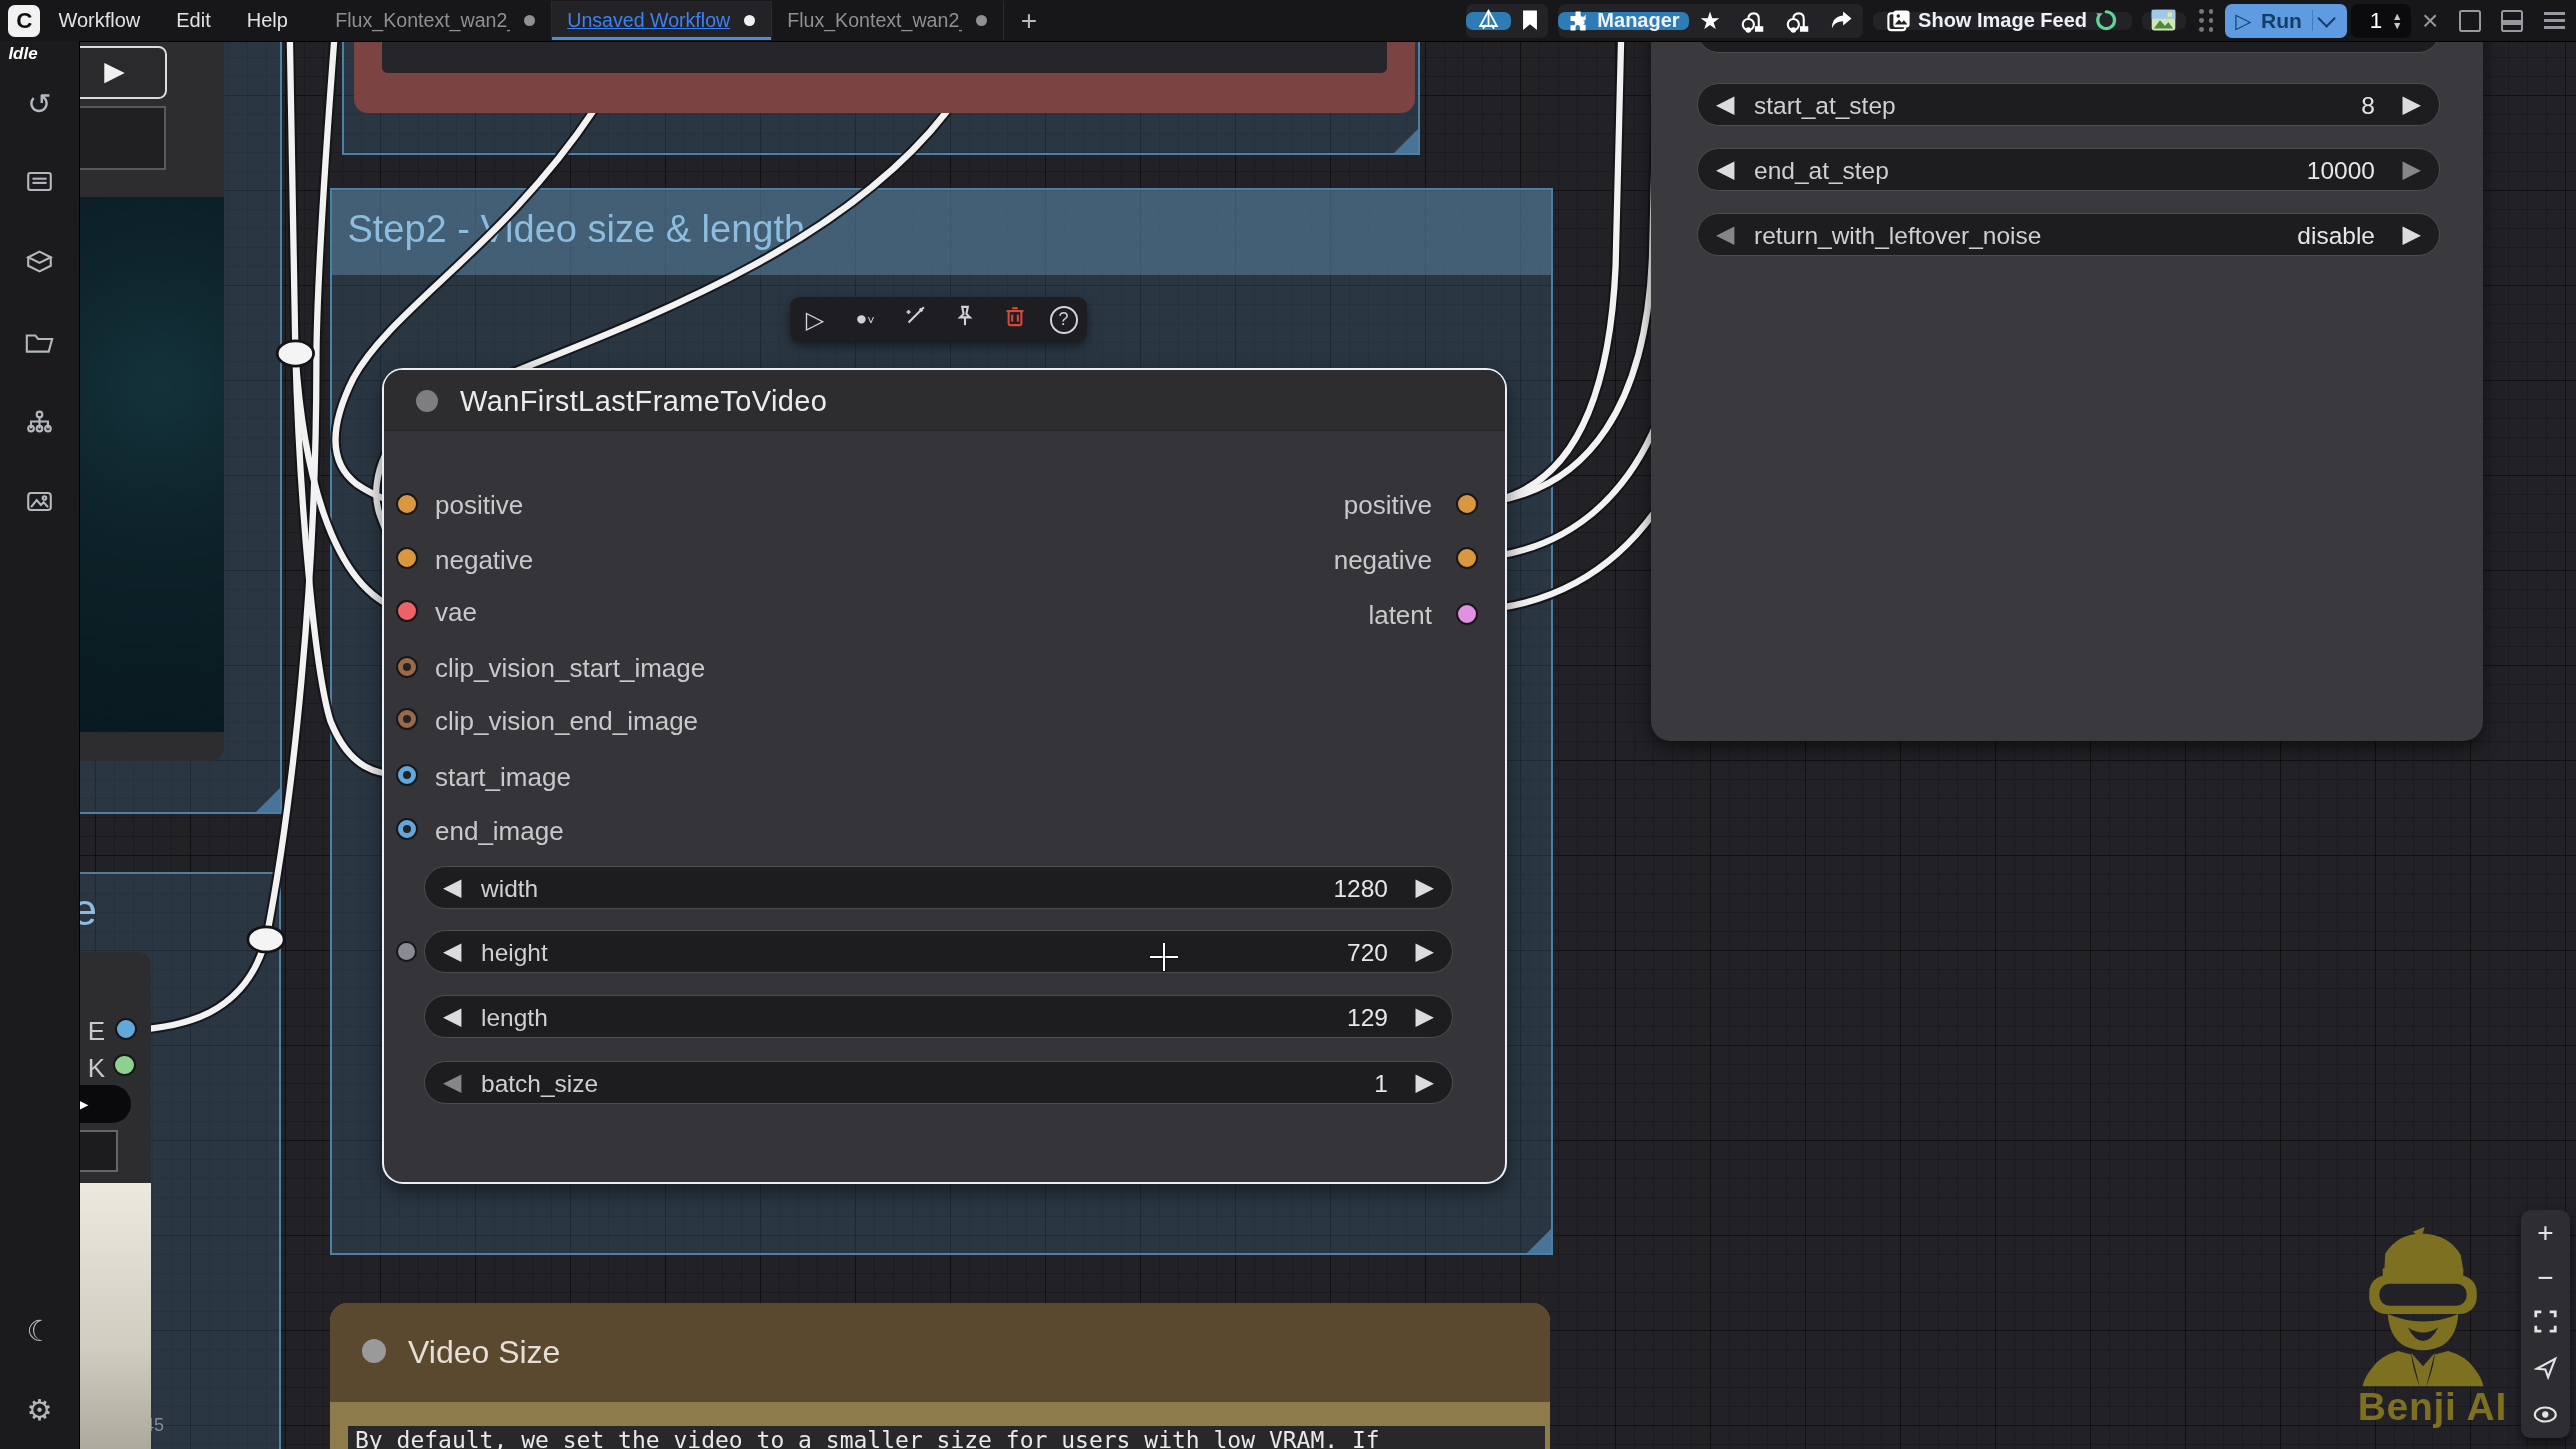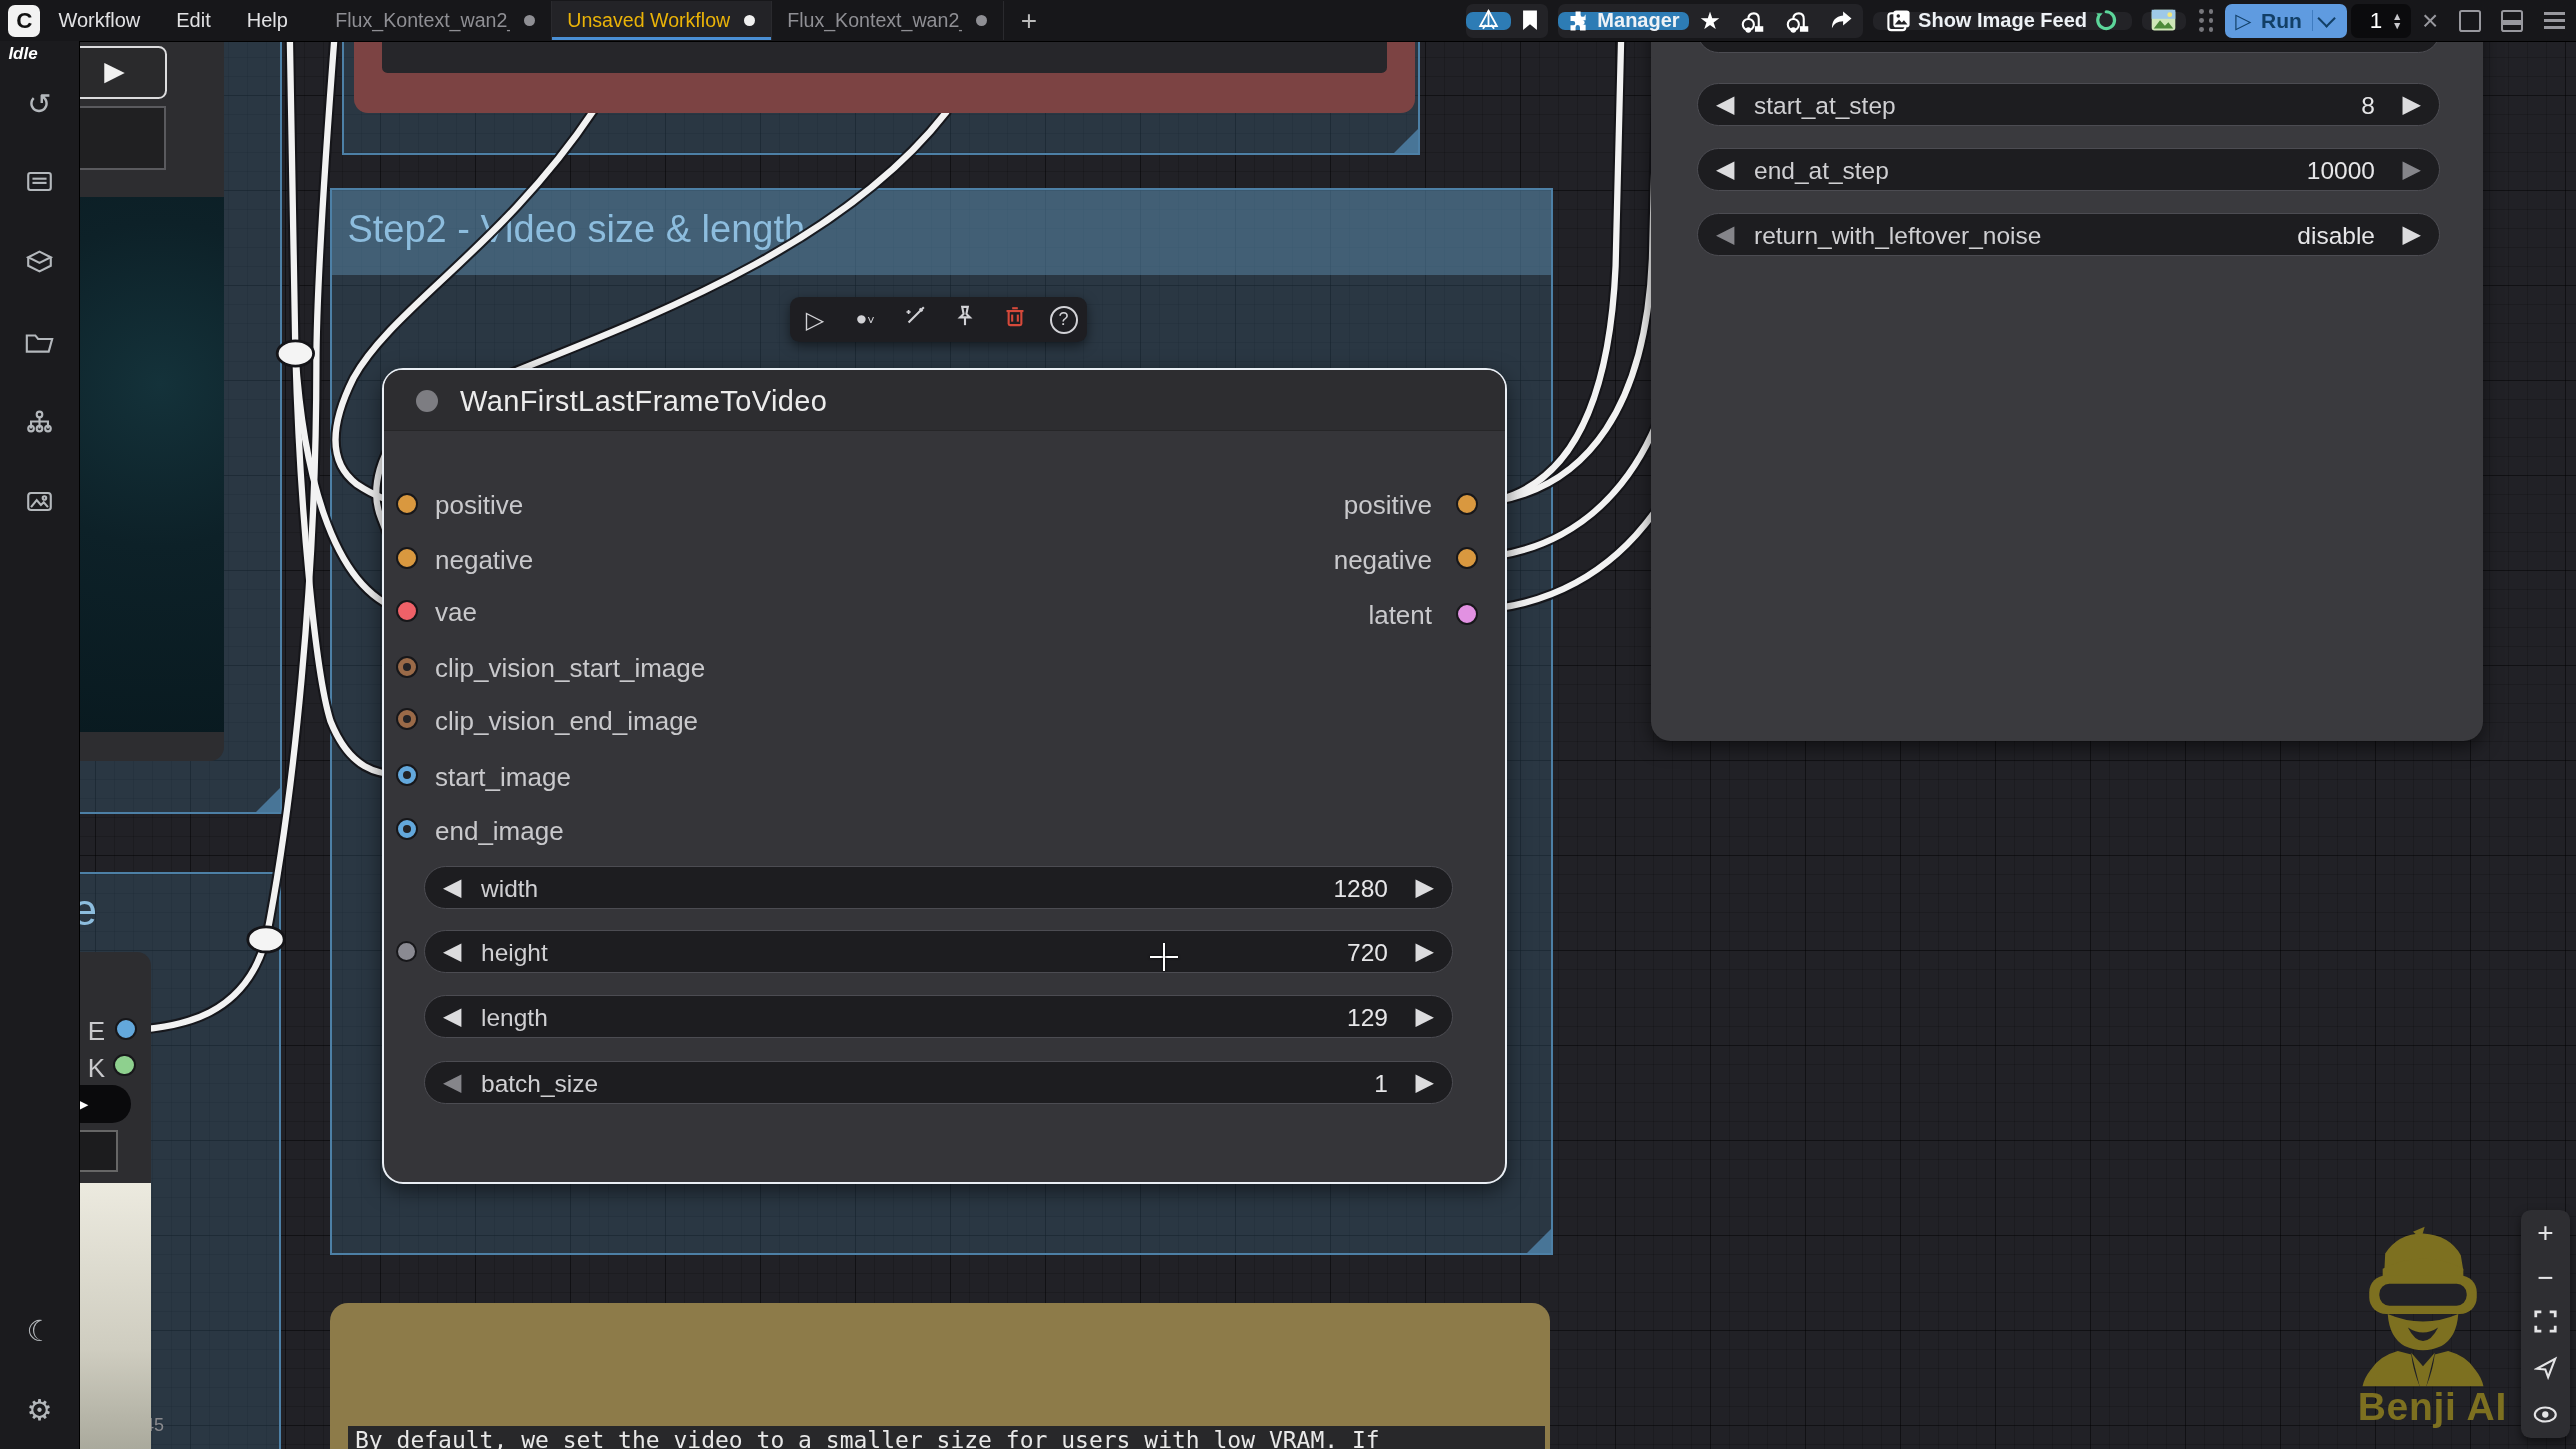--- a/index.html
+++ b/index.html
@@ -76,21 +76,21 @@
   #topbar{left:0;top:0;width:2576px;height:41px;background:#17171a;border-bottom:1.4px solid #000;z-index:10;
      display:flex;align-items:center;}
   .menu-item{font-size:20px;color:#e2e2e4;padding:0 18px;line-height:39px;}
   #logo{width:32px;height:32px;background:#f2f2f2;border-radius:7px;margin-left:8.4px;
      color:#111;font-weight:800;font-size:22.4px;text-align:center;line-height:32px;}
   .tab{height:39px;display:flex;align-items:center;padding:0 15.4px;border-right:0.7px solid #2a2a2e;position:relative;}
   .tab .tl{font-size:19.6px;color:#8f8f94;white-space:nowrap;max-width:175px;overflow:hidden;}
   .tab .dot{width:11.2px;height:11.2px;border-radius:50%;background:#8f8f94;margin-left:14px;}
   .tab.active{background:#232327;}
   .tab.active .tl,{color:#f0f0f0;}
-  .tab.active .tl{color:#eab308;}
+  .tab.active .tl{color:#3b82f6;text-decoration:underline;}
   .tab.active .dot{background:#f0f0f0;}
   .tab.active::after{content:"";position:absolute;left:0;right:0;bottom:0;height:3.5px;background:#4a8fd4;}
   .plus{font-size:28px;color:#bbb;padding:0 17px;}
   .tb-group{display:flex;align-items:center;background:#232327;border-radius:7px;height:34px;margin-left:9.8px;}
   .tb-btn{height:18px;display:flex;align-items:center;justify-content:center;padding:0 9.8px;}
   .tb-blue{background:#2d7cb5;border-radius:7px;}
   .tb-txt{color:#eef2f6;font-size:20px;font-weight:700;margin-left:7px;}
   #run-btn{background:#5f9be0;border-radius:7px;height:34px;display:flex;align-items:center;padding:0 9.8px;margin-left:11.2px;}
   #run-btn .rt{color:#123f66;font-size:21px;font-weight:700;margin:0 9.8px;}
   #run-btn .chev{width:11.2px;height:11.2px;border-right:2.8px solid #123f66;border-bottom:2.8px solid #123f66;transform:rotate(45deg);margin:-4.2px 4.2px 0 7px;}
@@ -307,20 +307,24 @@
   <span class="arr r dim">▶</span>
 </div>
 <div class="widget abs" style="left:1697px;top:213px;width:743px;z-index:4;">
   <span class="arr l dim">◀</span>
   <span class="wl">return_with_leftover_noise</span>
   <span class="wv">disable</span>
   <span class="arr r">▶</span>
 </div>
 
 <div id="video-node" class="abs">
+  <div id="video-title">
+    <div class="collapse-dot"></div>
+    <div class="t">Video Size</div>
+  </div>
   <div id="video-note">By default, we set the video to a smaller size for users with low VRAM. If</div>
 </div>
 
 <div id="watermark" class="abs">
   <svg width="168" height="161" viewBox="0 0 200 190">
     <g fill="#7d7020">
       <path d="M55,32 Q70,8 100,8 Q132,10 145,34 L148,52 Q100,28 54,52 Z"></path>
       <path d="M88,6 l14,-6 -4,14 z"></path>
       <path d="M52,50 Q100,26 148,50 L148,74 Q100,56 52,74 Z"></path>
       <rect x="36" y="58" width="128" height="46" rx="20"></rect>

